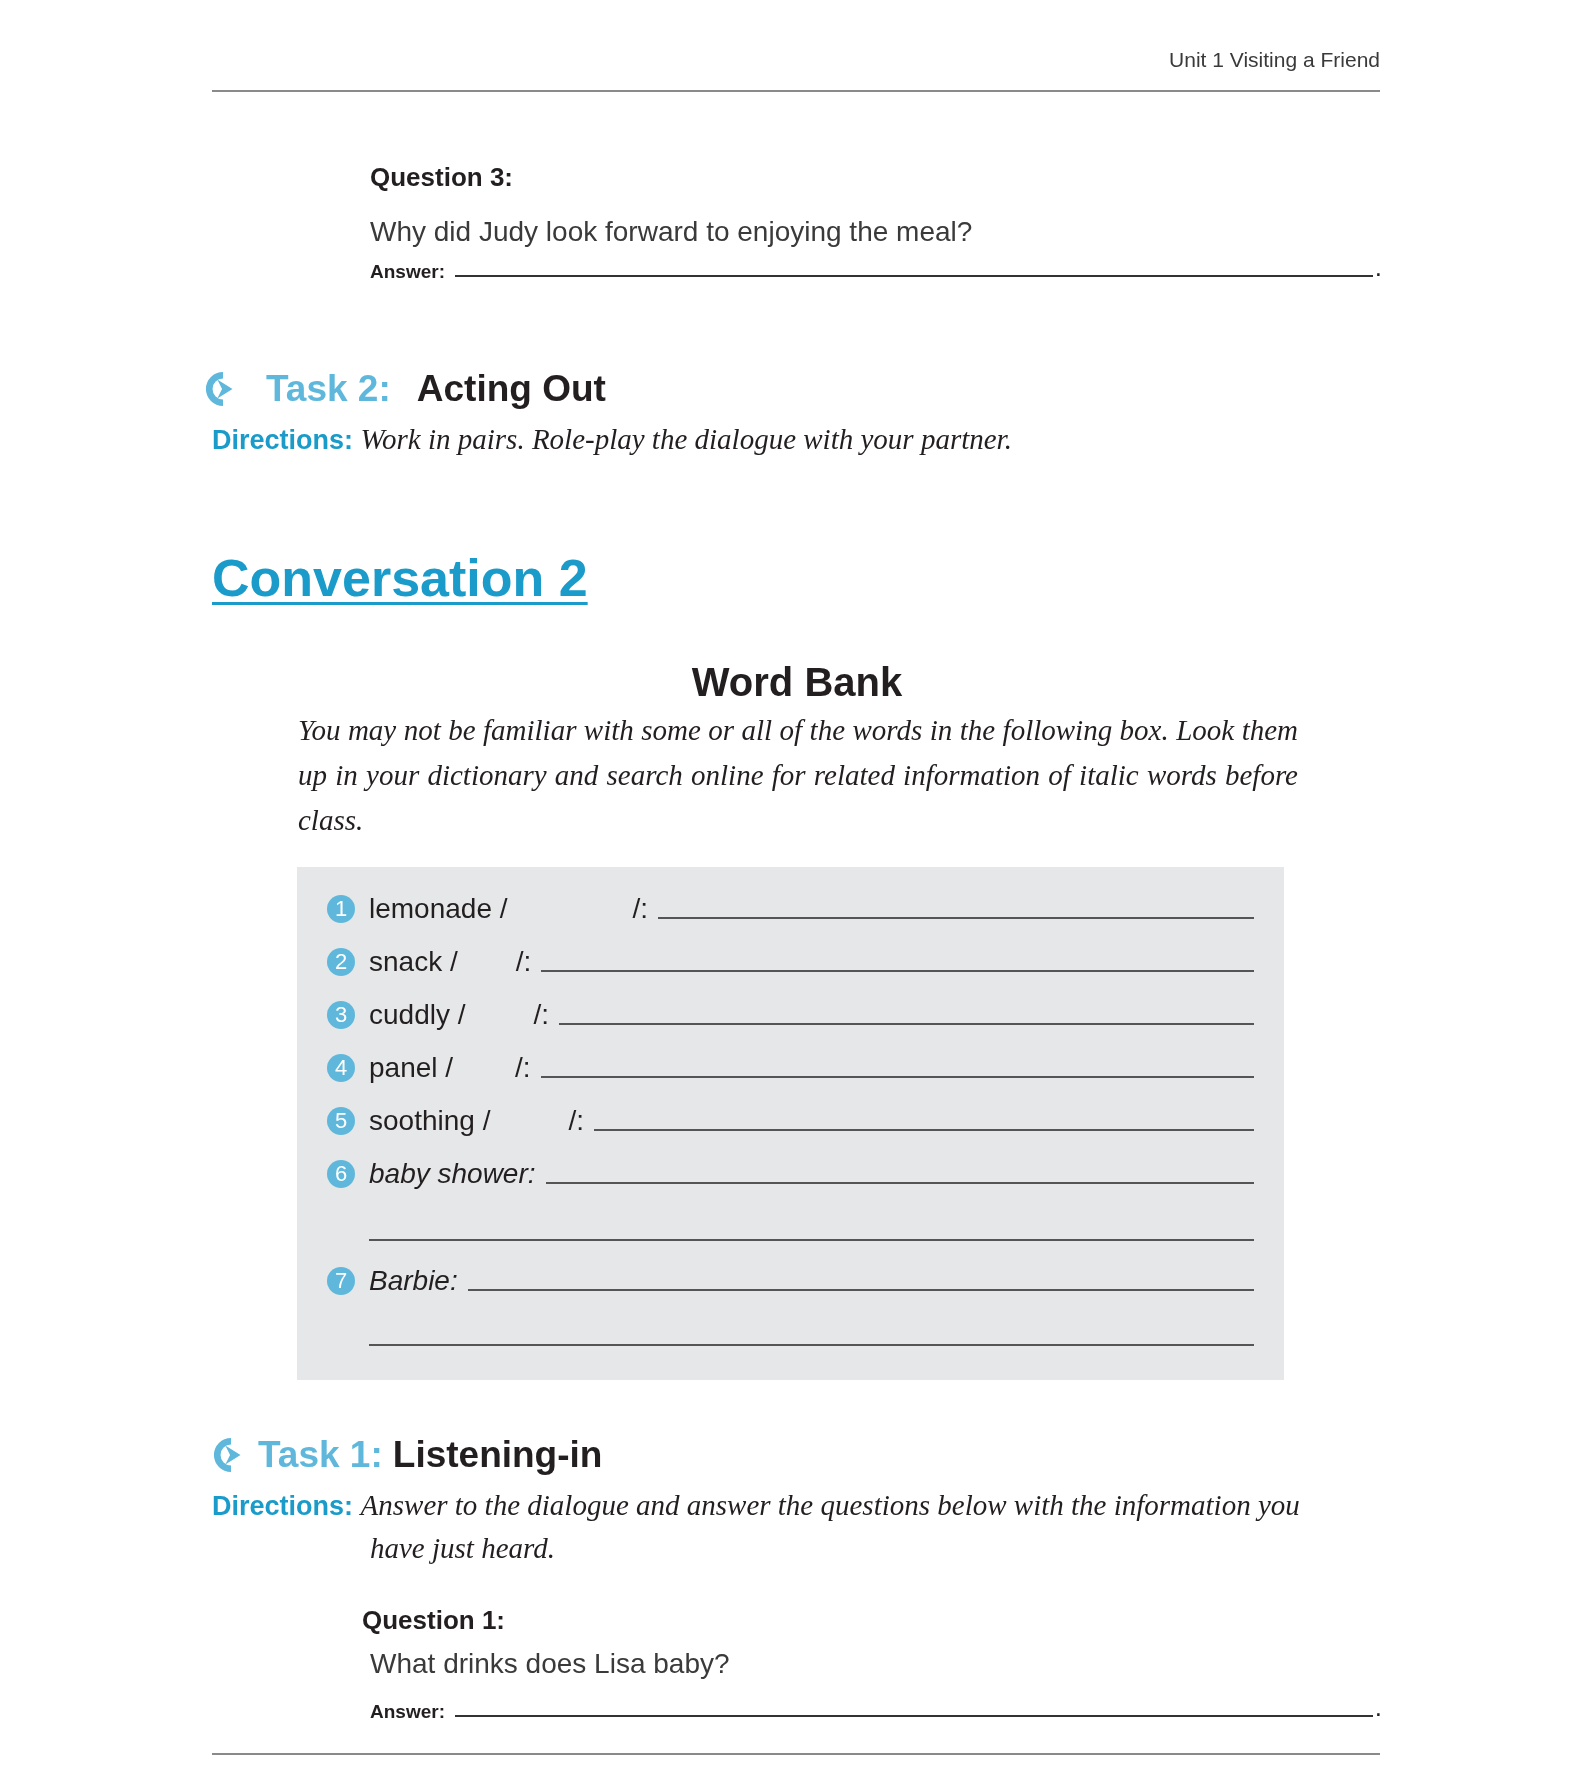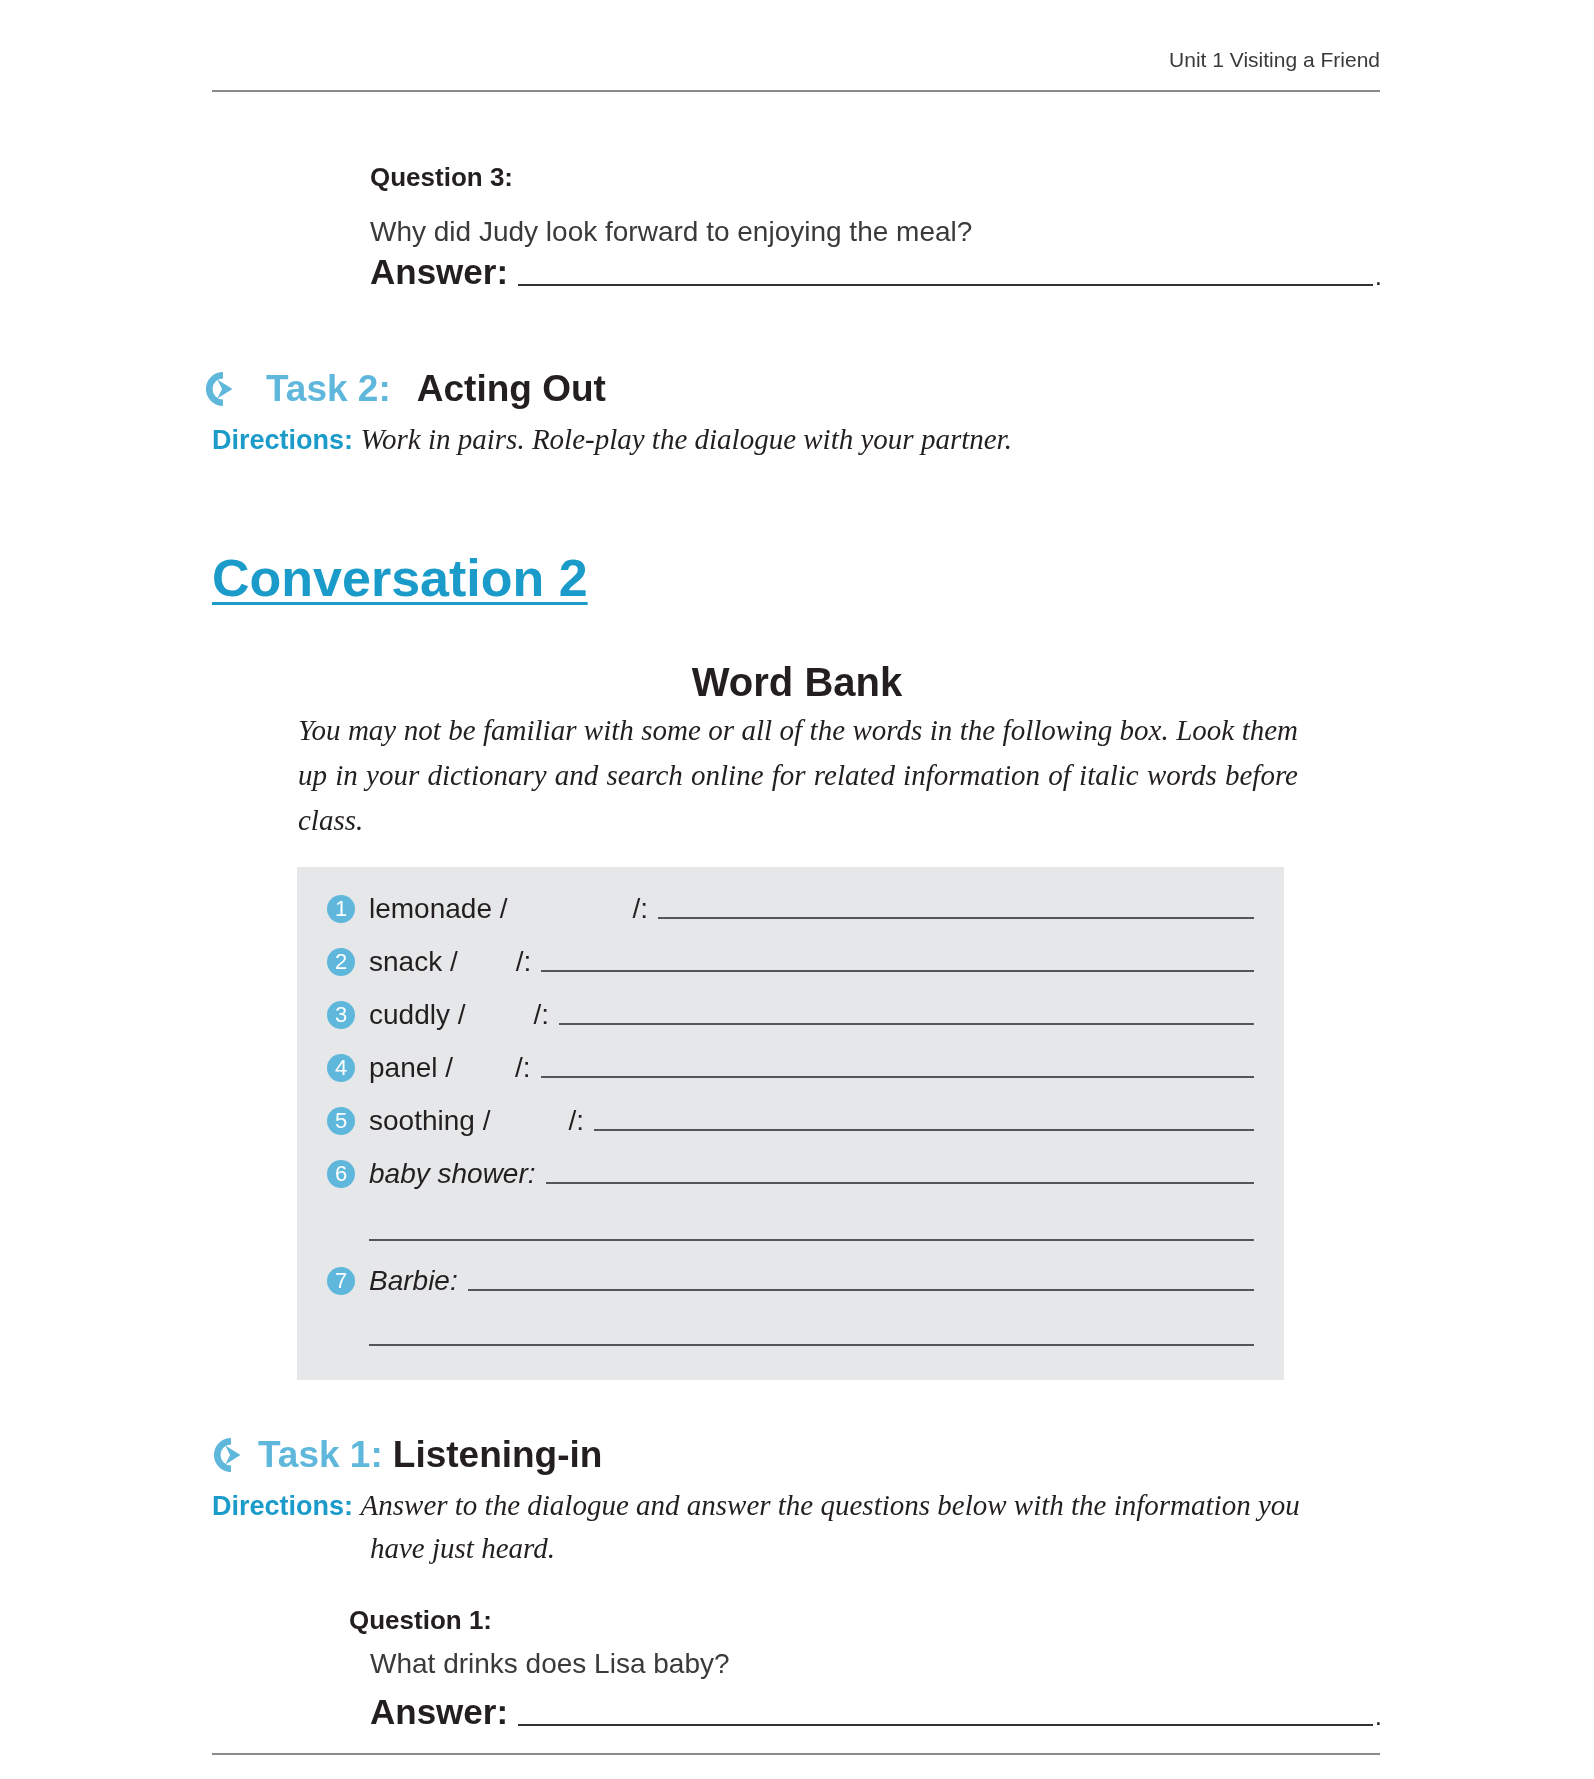--- a/index.html
+++ b/index.html
@@ -4,21 +4,21 @@
 <style>
   html, body { margin: 0; padding: 0; background: #ffffff; }
   body { width: 1594px; height: 1779px; position: relative; overflow: hidden;
          font-family: "Liberation Sans", sans-serif; color: #231f20; }
   .abs { position: absolute; }
   .rule { position: absolute; left: 212px; width: 1168px; height: 2px; background: #8a8a8a; }
   .running-head { right: 214px; top: 48px; font-size: 21px; color: #3a3a3a; }
   .q-label { font-weight: bold; font-size: 26px; color: #231f20; }
   .q-text { font-size: 28px; color: #3a3a3a; }
   .answer-row { display: flex; align-items: flex-end; }
-  .answer-label { font-weight: bold; font-size: 35px; }
+  .answer-label { font-weight: bold; font-size: 19px; }
   .blank { border-bottom: 2px solid #333; height: 1px; margin-left: 10px; margin-bottom: 6px; }
   .period { font-size: 26px; margin-left: 2px; }
   .task-head { display: flex; align-items: center; font-weight: bold; font-size: 37px; }
   .task-arrow { width: 38px; height: 38px; margin-right: 8px; }
   .task-num { color: #5fb8dc; margin-right: 10px; }
   .task-title { color: #231f20; }
   .directions { font-size: 27px; }
   .dir-label { color: #1a9bc9; font-weight: bold; }
   .dir-text { font-family: "Liberation Serif", serif; font-style: italic; font-size: 29px; color: #231f20; }
   .conv-title { font-weight: bold; font-size: 52px; color: #1a9bc9; text-decoration: underline; text-decoration-thickness: 3px; text-underline-offset: 6px; }
@@ -122,21 +122,21 @@
   </svg>
   <span class="task-num">Task 1:</span>
   <span class="task-title">Listening-in</span>
 </div>
 <div class="abs directions" style="left:212px; top:1489px; width:1172px;">
   <span class="dir-label">Directions:</span>
   <span class="dir-text">Answer to the dialogue and answer the questions below with the information you</span>
 </div>
 <div class="abs dir-text" style="left:370px; top:1532px;">have just heard.</div>
 
-<div class="abs q-label" style="left:349px; top:1605px;">Question 1:</div>
+<div class="abs q-label" style="left:362px; top:1605px;">Question 1:</div>
 <div class="abs q-text" style="left:370px; top:1648px;">What drinks does Lisa baby?</div>
 <div class="abs answer-row" style="left:370px; top:1692px; width:1012px;">
   <span class="answer-label">Answer:</span>
   <span class="blank" style="flex:1;"></span>
   <span class="period">.</span>
 </div>
 
 <div class="rule" style="top:1753px;"></div>
 
 </body></html>

